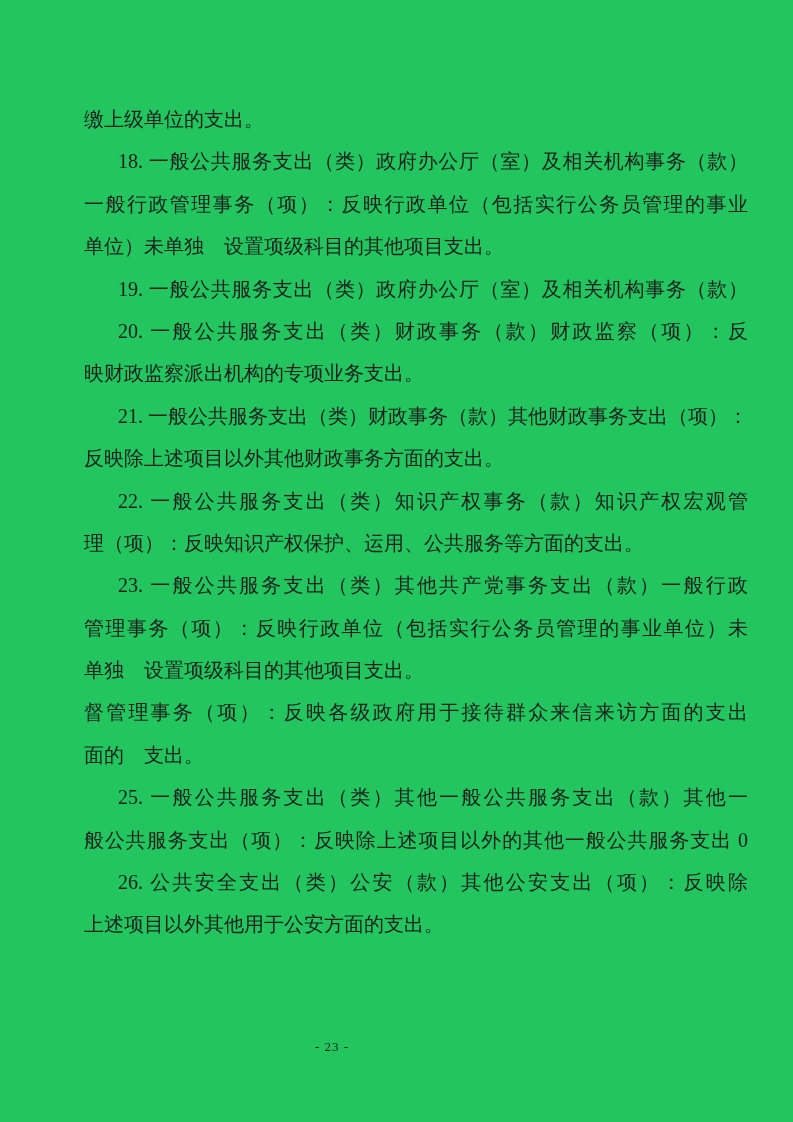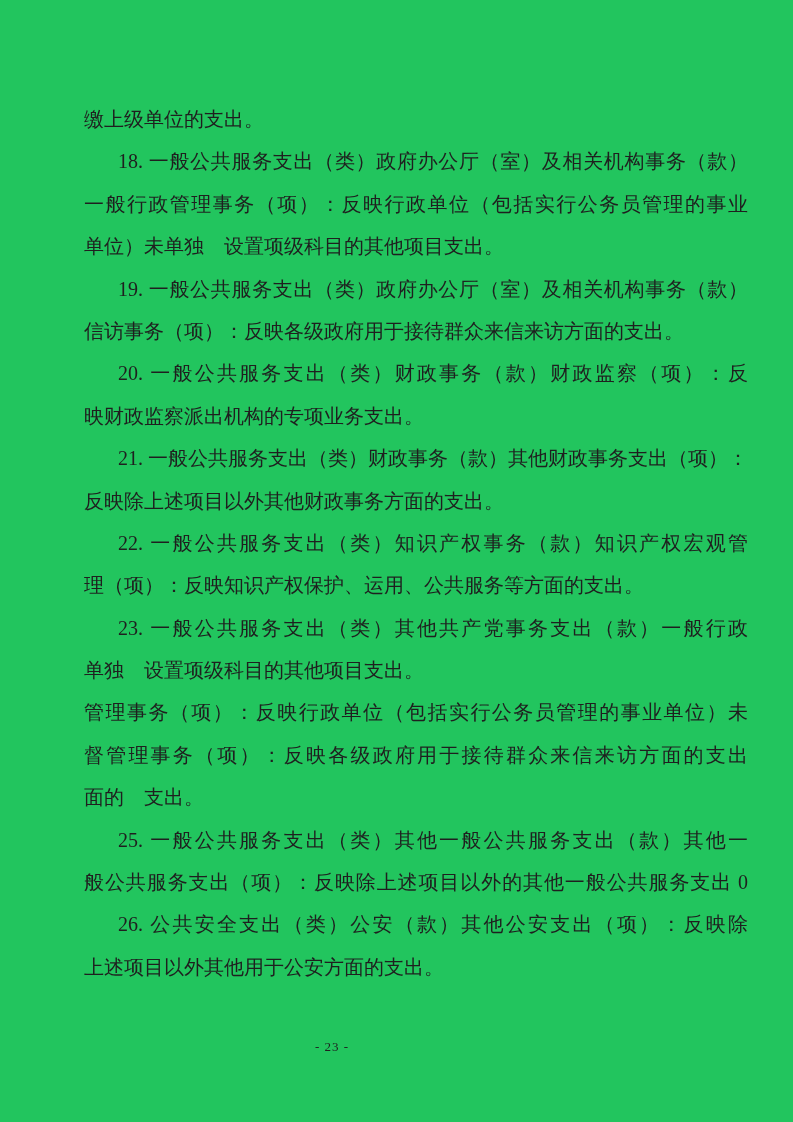--- a/index.html
+++ b/index.html
@@ -51,30 +51,29 @@
 </head>
 <body>
 
 <div class="page">
   <div class="textblock">
     <div class="line">缴上级单位的支出。</div>
     <div class="line fill indent">18. 一般公共服务支出（类）政府办公厅（室）及相关机构事务（款）</div>
     <div class="line fill">一般行政管理事务（项）：反映行政单位（包括实行公务员管理的事业</div>
     <div class="line">单位）未单独　设置项级科目的其他项目支出。</div>
     <div class="line fill indent">19. 一般公共服务支出（类）政府办公厅（室）及相关机构事务（款）</div>
-    <div class="line">信访事务（项）：反映各级政府用于接待群众来信来访方面的支出。</div>
     <div class="line fill indent">20. 一般公共服务支出（类）财政事务（款）财政监察（项）：反</div>
     <div class="line">映财政监察派出机构的专项业务支出。</div>
     <div class="line fill indent">21. 一般公共服务支出（类）财政事务（款）其他财政事务支出（项）：</div>
     <div class="line">反映除上述项目以外其他财政事务方面的支出。</div>
     <div class="line fill indent">22. 一般公共服务支出（类）知识产权事务（款）知识产权宏观管</div>
     <div class="line">理（项）：反映知识产权保护、运用、公共服务等方面的支出。</div>
     <div class="line fill indent">23. 一般公共服务支出（类）其他共产党事务支出（款）一般行政</div>
+    <div class="line fill">管理事务（项）：反映行政单位（包括实行公务员管理的事业单位）未</div>
     <div class="line">单独　设置项级科目的其他项目支出。</div>
-    <div class="line fill">管理事务（项）：反映行政单位（包括实行公务员管理的事业单位）未</div>
     <div class="line fill">督管理事务（项）：反映各级政府用于接待群众来信来访方面的支出</div>
     <div class="line">面的　支出。</div>
     <div class="line fill indent">25. 一般公共服务支出（类）其他一般公共服务支出（款）其他一</div>
     <div class="line fill">般公共服务支出（项）：反映除上述项目以外的其他一般公共服务支出 0</div>
     <div class="line fill indent">26. 公共安全支出（类）公安（款）其他公安支出（项）：反映除</div>
     <div class="line">上述项目以外其他用于公安方面的支出。</div>
   </div>
   <div class="footer">- 23 -</div>
 </div>
 

